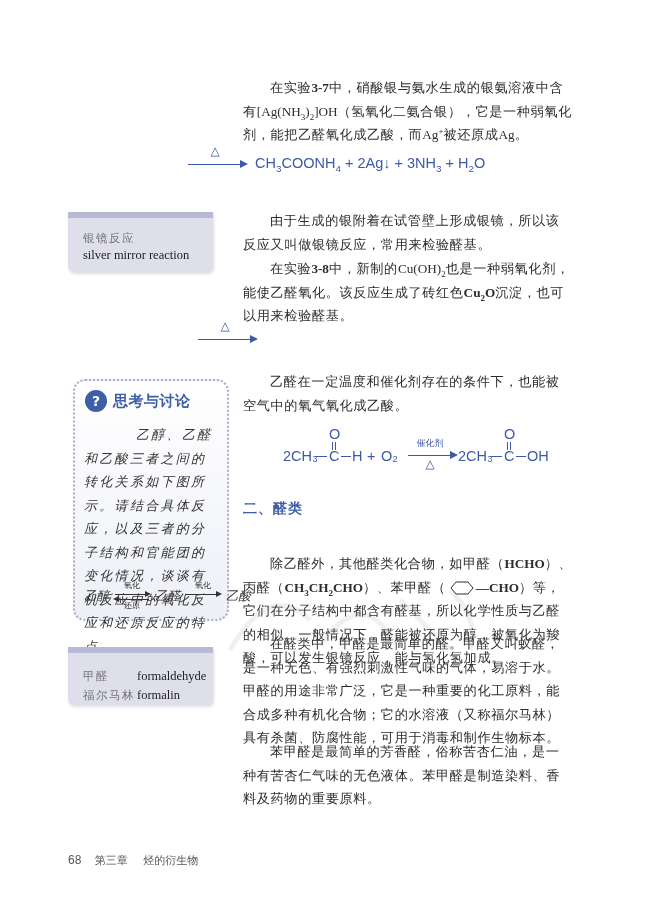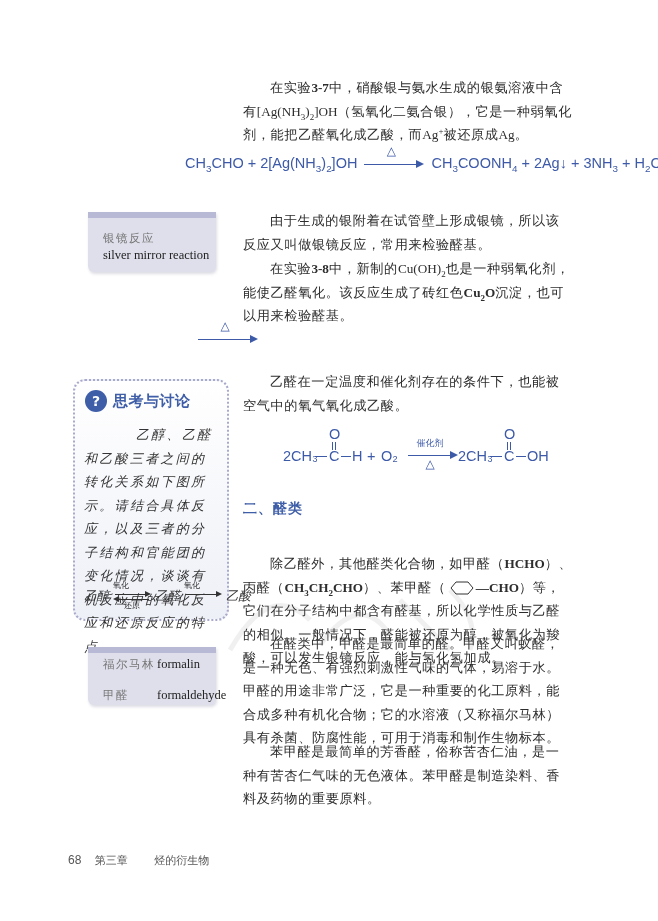--- a/index.html
+++ b/index.html
@@ -24,21 +24,21 @@
     margin: 0 3px;
   }
   .arrow .line { position: absolute; left: 0; right: 6px; top: 7px; height: 1px; background: #3d5aa8; }
   .arrow .head { position: absolute; right: 0; top: 3px; width: 0; height: 0;
     border-left: 8px solid #3d5aa8; border-top: 4px solid transparent; border-bottom: 4px solid transparent; }
   .arrow .above { position: absolute; left: 0; right: 6px; top: -13px; text-align: center; font-size: 12px; }
   .arrow .above.cn { font-family: "DejaVu Serif", serif; font-size: 9px; top: -11px; }
   .arrow .below { position: absolute; left: 0; right: 6px; top: 9px; text-align: center; font-size: 12px; }
 
   .sidebox {
-    position: absolute; left: 88px; width: 128px; background: #dedfeb;
+    position: absolute; left: 68px; width: 145px; background: #dedfeb;
     border-radius: 0 0 6px 6px; box-shadow: 1px 2px 3px rgba(120,120,150,0.25);
   }
   .sidebox .topbar { height: 6px; background: #b8b9d5; }
   .sidebox .cn { font-size: 11.5px; color: #777; letter-spacing: 1.5px; }
   .sidebox .en { font-family: "Liberation Serif", serif; font-size: 12.5px; color: #222; }
 
   .think {
     position: absolute; left: 73px; top: 379px; width: 152px; height: 238px;
     border: 2px dotted #a9aacb; border-radius: 12px; background: linear-gradient(#ffffff, #eef0f7);
   }
@@ -55,44 +55,43 @@
   }
   .think-rel {
     position: absolute; left: 9px; top: 207px; font-size: 12.5px; color: #333; white-space: nowrap;
     font-style: italic;
   }
   .mini-arrow { display: inline-block; position: relative; width: 38px; height: 16px; vertical-align: middle; }
   .mini-arrow .l1 { position: absolute; left: 2px; right: 2px; top: 5px; height: 1px; background: #333; }
   .mini-arrow .h1 { position: absolute; right: 0; top: 2px; border-left: 6px solid #333; border-top: 3px solid transparent; border-bottom: 3px solid transparent; }
   .mini-arrow .l2 { position: absolute; left: 2px; right: 2px; top: 10px; height: 1px; background: #333; }
   .mini-arrow .h2 { position: absolute; left: 0; top: 7px; border-right: 6px solid #333; border-top: 3px solid transparent; border-bottom: 3px solid transparent; }
-  .mini-arrow .t { position: absolute; left: 0; right: 0; top: -9px; font-size: 8px; font-style: normal; }
+  .mini-arrow .t { position: absolute; left: 0; right: 0; top: -9px; text-align: center; font-size: 8px; font-style: normal; }
   .mini-arrow .b { position: absolute; left: 0; right: 0; top: 11px; text-align: center; font-size: 8px; font-style: normal; }
 
   .section-title {
     position: absolute; left: 243px; top: 500px; font-family: "DejaVu Sans", sans-serif;
     font-weight: bold; color: #3f5ea8; font-size: 14px; letter-spacing: 1px;
   }
   .benzene { display: inline-block; width: 30px; height: 14px; vertical-align: middle; }
 
   .footer { position: absolute; left: 68px; top: 853px; font-size: 11px; color: #555; white-space: nowrap; }
   .footer .pg { font-family: "Liberation Sans", sans-serif; font-size: 12px; margin-right: 10px; }
-  .footer .ch { margin-right: 23px; }
+  .footer .ch { margin-right: 12px; }
 
   .watermark { position: absolute; left: 210px; top: 560px; width: 300px; height: 100px; opacity: 0.12; }
 </style>
 </head>
 <body>
 
 <p class="para" style="top:76px;">
   <span class="ind"></span><span>在实验</span><span class="latin">3-7</span><span>中，硝酸银与氨水生成的银氨溶液中含有</span><span class="latin" style="font-weight:normal"><span>[Ag(NH</span><sub>3</sub><span>)</span><sub>2</sub><span>]OH</span></span><span>（氢氧化二氨合银），它是一种弱氧化剂，能把乙醛氧化成乙酸，而</span><span class="latin" style="font-weight:normal"><span>Ag</span><sup>+</sup></span><span>被还原成</span><span class="latin" style="font-weight:normal">Ag</span><span>。</span>
 </p>
 
 <div class="eq" style="left:185px; top:155px;">
-  <span>CH<sub>3</sub>CHO + 2[Ag(NH<sub>3</sub>)<sub>2</sub>]OH</span>
   <span class="arrow"><span class="above">△</span><span class="line"></span><span class="head"></span></span>
   <span>CH<sub>3</sub>COONH<sub>4</sub> + 2Ag↓ + 3NH<sub>3</sub> + H<sub>2</sub>O</span>
 </div>
 
 <div class="sidebox" style="top:212px; height:60px;">
   <div class="topbar"></div>
   <div class="cn" style="margin:13px 0 0 15px;">银镜反应</div>
   <div class="en" style="margin:2px 0 0 15px;">silver mirror reaction</div>
 </div>
 
@@ -168,25 +167,25 @@
 </svg>
 
 <p class="para" style="top:552px;">
   <span class="ind"></span><span>除乙醛外，其他醛类化合物，如甲醛（</span><span class="latin">HCHO</span><span>）、丙醛（</span><span class="latin"><span>CH</span><sub>3</sub><span>CH</span><sub>2</sub><span>CHO</span></span><span>）、苯甲醛（</span><svg class="benzene" viewBox="0 0 30 14">
       <polygon points="5,7 10,1 22,1 27,7 22,13 10,13" fill="none" stroke="#333" stroke-width="1"></polygon>
     </svg><span class="latin">—CHO</span><span>）等，它们在分子结构中都含有醛基，所以化学性质与乙醛的相似。一般情况下，醛能被还原为醇，被氧化为羧酸，可以发生银镜反应，能与氢化氢加成。</span>
 </p>
 
 <div class="sidebox" style="top:647px; height:58px;">
   <div class="topbar"></div>
+  <div style="margin:12px 0 0 15px; white-space:nowrap;">
+    <span class="cn" style="display:inline-block;width:54px">甲醛</span><span class="en">formaldehyde</span>
+  </div>
   <div style="margin:0 0 0 15px; white-space:nowrap;">
     <span class="cn" style="display:inline-block;width:54px">福尔马林</span><span class="en">formalin</span>
-  </div>
-  <div style="margin:12px 0 0 15px; white-space:nowrap;">
-    <span class="cn" style="display:inline-block;width:54px">甲醛</span><span class="en">formaldehyde</span>
   </div>
 </div>
 
 <p class="para" style="top:632px;">
   <span class="ind"></span><span>在醛类中，甲醛是最简单的醛。甲醛又叫蚁醛，是一种无色、有强烈刺激性气味的气体，易溶于水。甲醛的用途非常广泛，它是一种重要的化工原料，能合成多种有机化合物；它的水溶液（又称福尔马林）具有杀菌、防腐性能，可用于消毒和制作生物标本。</span>
 </p>
 
 <p class="para" style="top:740px;">
   <span class="ind"></span><span>苯甲醛是最简单的芳香醛，俗称苦杏仁油，是一种有苦杏仁气味的无色液体。苯甲醛是制造染料、香料及药物的重要原料。</span>
 </p>

